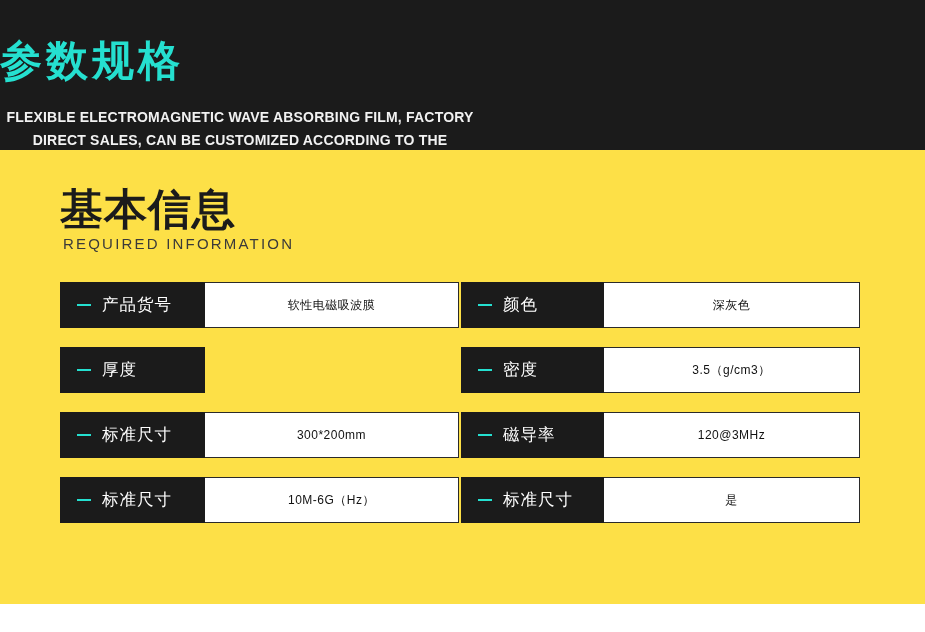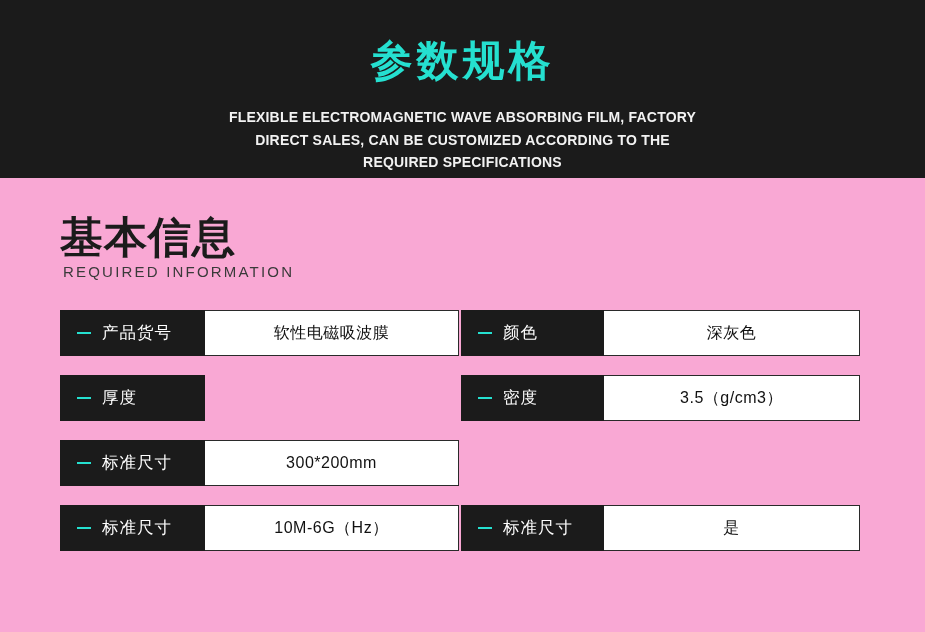--- a/index.html
+++ b/index.html
@@ -11,26 +11,26 @@
     height: 632px;
     background: #ffffff;
     font-family: "Liberation Sans", sans-serif;
     overflow: hidden;
   }
 
   
   .banner {
     position: relative;
     width: 925px;
-    height: 178px;
+    height: 150px;
     background: #1b1b1b;
     box-sizing: border-box;
     display: flex;
     flex-direction: column;
-    align-items: center;
+    align-items: flex-start;
     justify-content: flex-start;
   }
   .banner-title {
     margin-top: 38px;
     font-size: 42px;
     font-weight: bold;
     color: #25e0d0;
     letter-spacing: 4px;
     line-height: 1.1;
     font-family: "Liberation Sans", sans-serif;
@@ -45,21 +45,21 @@
     letter-spacing: 0.2px;
     line-height: 1.6;
     text-transform: uppercase;
   }
 
   
   .content {
     position: relative;
     width: 925px;
     height: 454px;
-    background: #f9a8d4;
+    background: #fde047;
     box-sizing: border-box;
     padding: 0 60px;
   }
 
   .section-head {
     padding-top: 36px;
   }
   .section-head-cn {
     font-size: 43px;
     color: #1b1b1b;
@@ -124,21 +124,21 @@
 
   .spec-value {
     flex: 1 1 auto;
     border: 1px solid #2a2a2a;
     border-left: none;
     background: #ffffff;
     color: #111111;
     display: flex;
     align-items: center;
     justify-content: center;
-    font-size: 16px;
+    font-size: 12px;
     letter-spacing: 0.5px;
     box-sizing: border-box;
     font-family: "Liberation Sans", sans-serif;
   }
 </style>
 </head>
 <body>
 
 <div class="banner">
   <div class="banner-title">参数规格</div>
@@ -188,20 +188,27 @@
     </div>
 
     <div class="spec-row">
       <div class="spec-pair left">
         <div class="spec-label">
           <span class="dash"></span>
           <span>标准尺寸</span>
         </div>
         <div class="spec-value">300*200mm</div>
       </div>
+      <div class="spec-pair right">
+        <div class="spec-label">
+          <span class="dash"></span>
+          <span>磁导率</span>
+        </div>
+        <div class="spec-value">120@3MHz</div>
+      </div>
     </div>
 
     <div class="spec-row">
       <div class="spec-pair left">
         <div class="spec-label">
           <span class="dash"></span>
           <span>标准尺寸</span>
         </div>
         <div class="spec-value">10M-6G（Hz）</div>
       </div>

